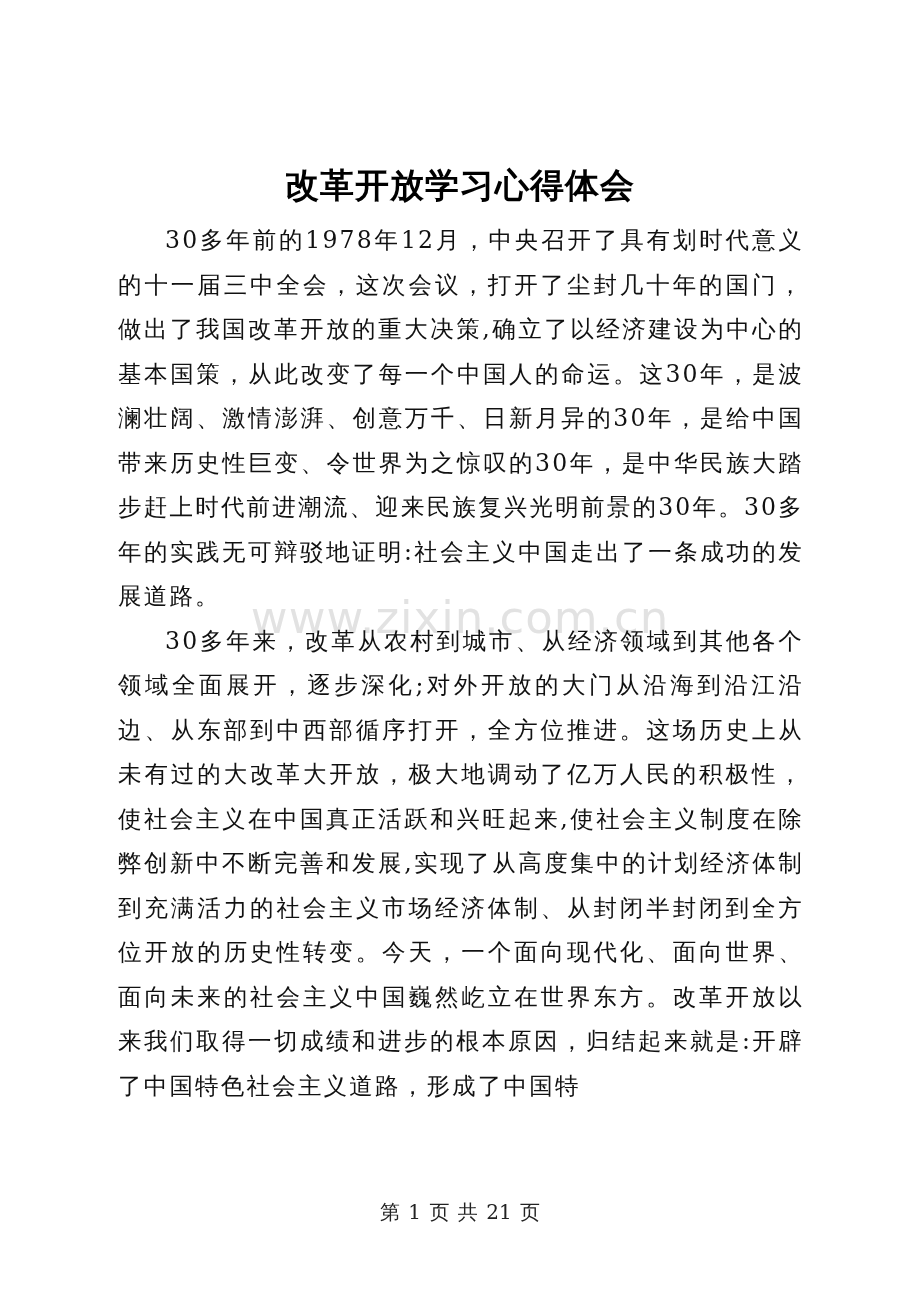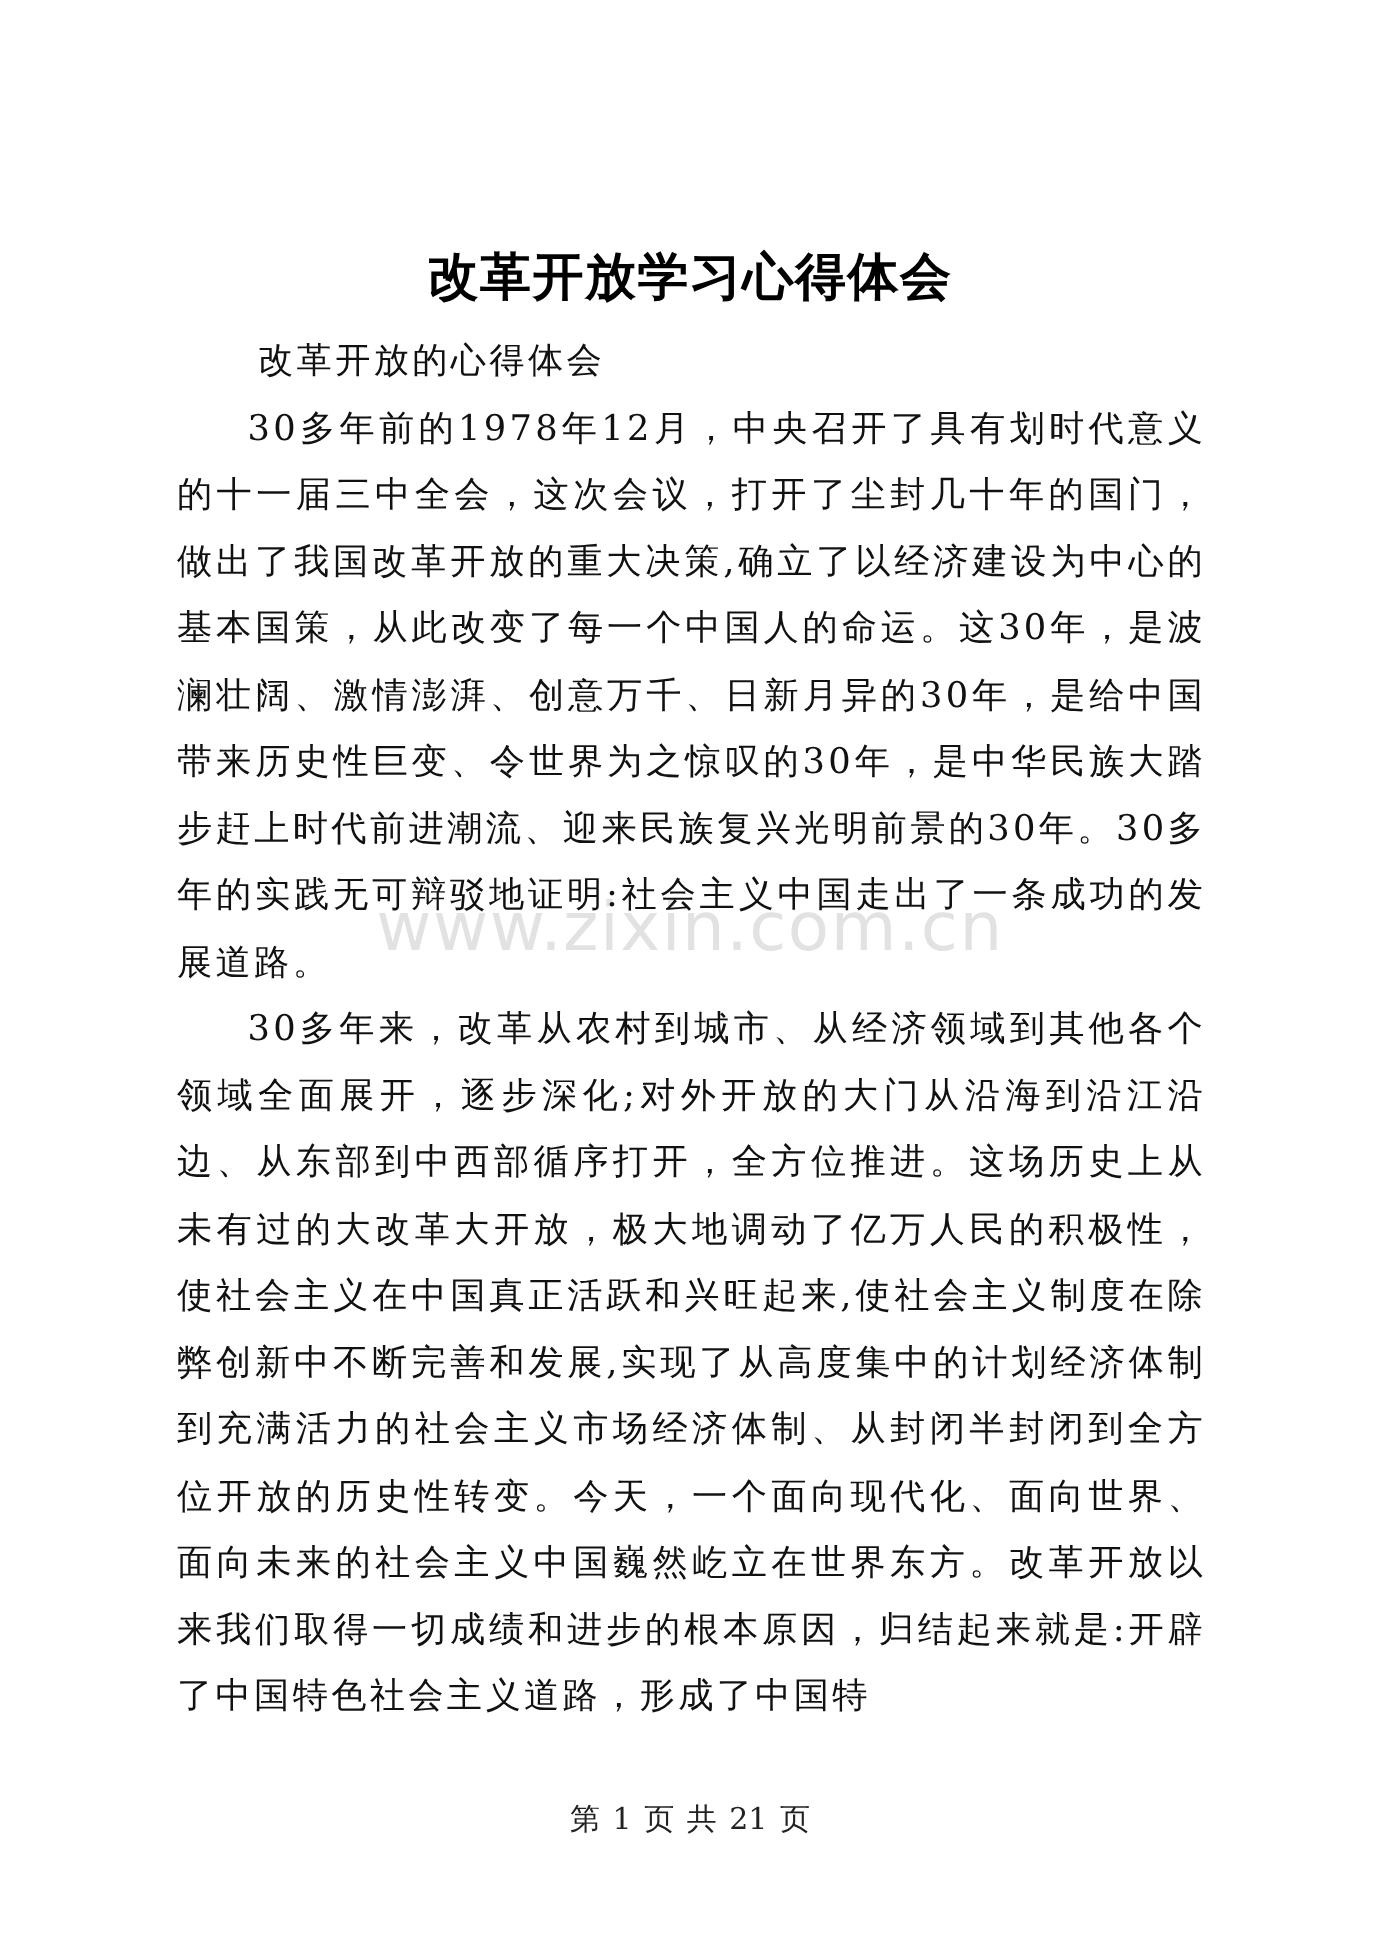--- a/index.html
+++ b/index.html
@@ -84,20 +84,19 @@
 </head>
 <body>
 
 <div class="page">
 
   <div class="title">改革开放学习心得体会</div>
 
   <div class="watermark">www.zixin.com.cn</div>
 
   <div class="body-text">
-    <p class="subtitle">改革开放的心得体会</p>
     <p>30多年前的1978年12月，中央召开了具有划时代意义的十一届三中全会，这次会议，打开了尘封几十年的国门，做出了我国改革开放的重大决策,确立了以经济建设为中心的基本国策，从此改变了每一个中国人的命运。这30年，是波澜壮阔、激情澎湃、创意万千、日新月异的30年，是给中国带来历史性巨变、令世界为之惊叹的30年，是中华民族大踏步赶上时代前进潮流、迎来民族复兴光明前景的30年。30多年的实践无可辩驳地证明:社会主义中国走出了一条成功的发展道路。</p>
     <p>30多年来，改革从农村到城市、从经济领域到其他各个领域全面展开，逐步深化;对外开放的大门从沿海到沿江沿边、从东部到中西部循序打开，全方位推进。这场历史上从未有过的大改革大开放，极大地调动了亿万人民的积极性，使社会主义在中国真正活跃和兴旺起来,使社会主义制度在除弊创新中不断完善和发展,实现了从高度集中的计划经济体制到充满活力的社会主义市场经济体制、从封闭半封闭到全方位开放的历史性转变。今天，一个面向现代化、面向世界、面向未来的社会主义中国巍然屹立在世界东方。改革开放以来我们取得一切成绩和进步的根本原因，归结起来就是:开辟了中国特色社会主义道路，形成了中国特</p>
   </div>
 
   <div class="footer">第 1 页  共 21 页</div>
 
 </div>
 
 </body></html>

